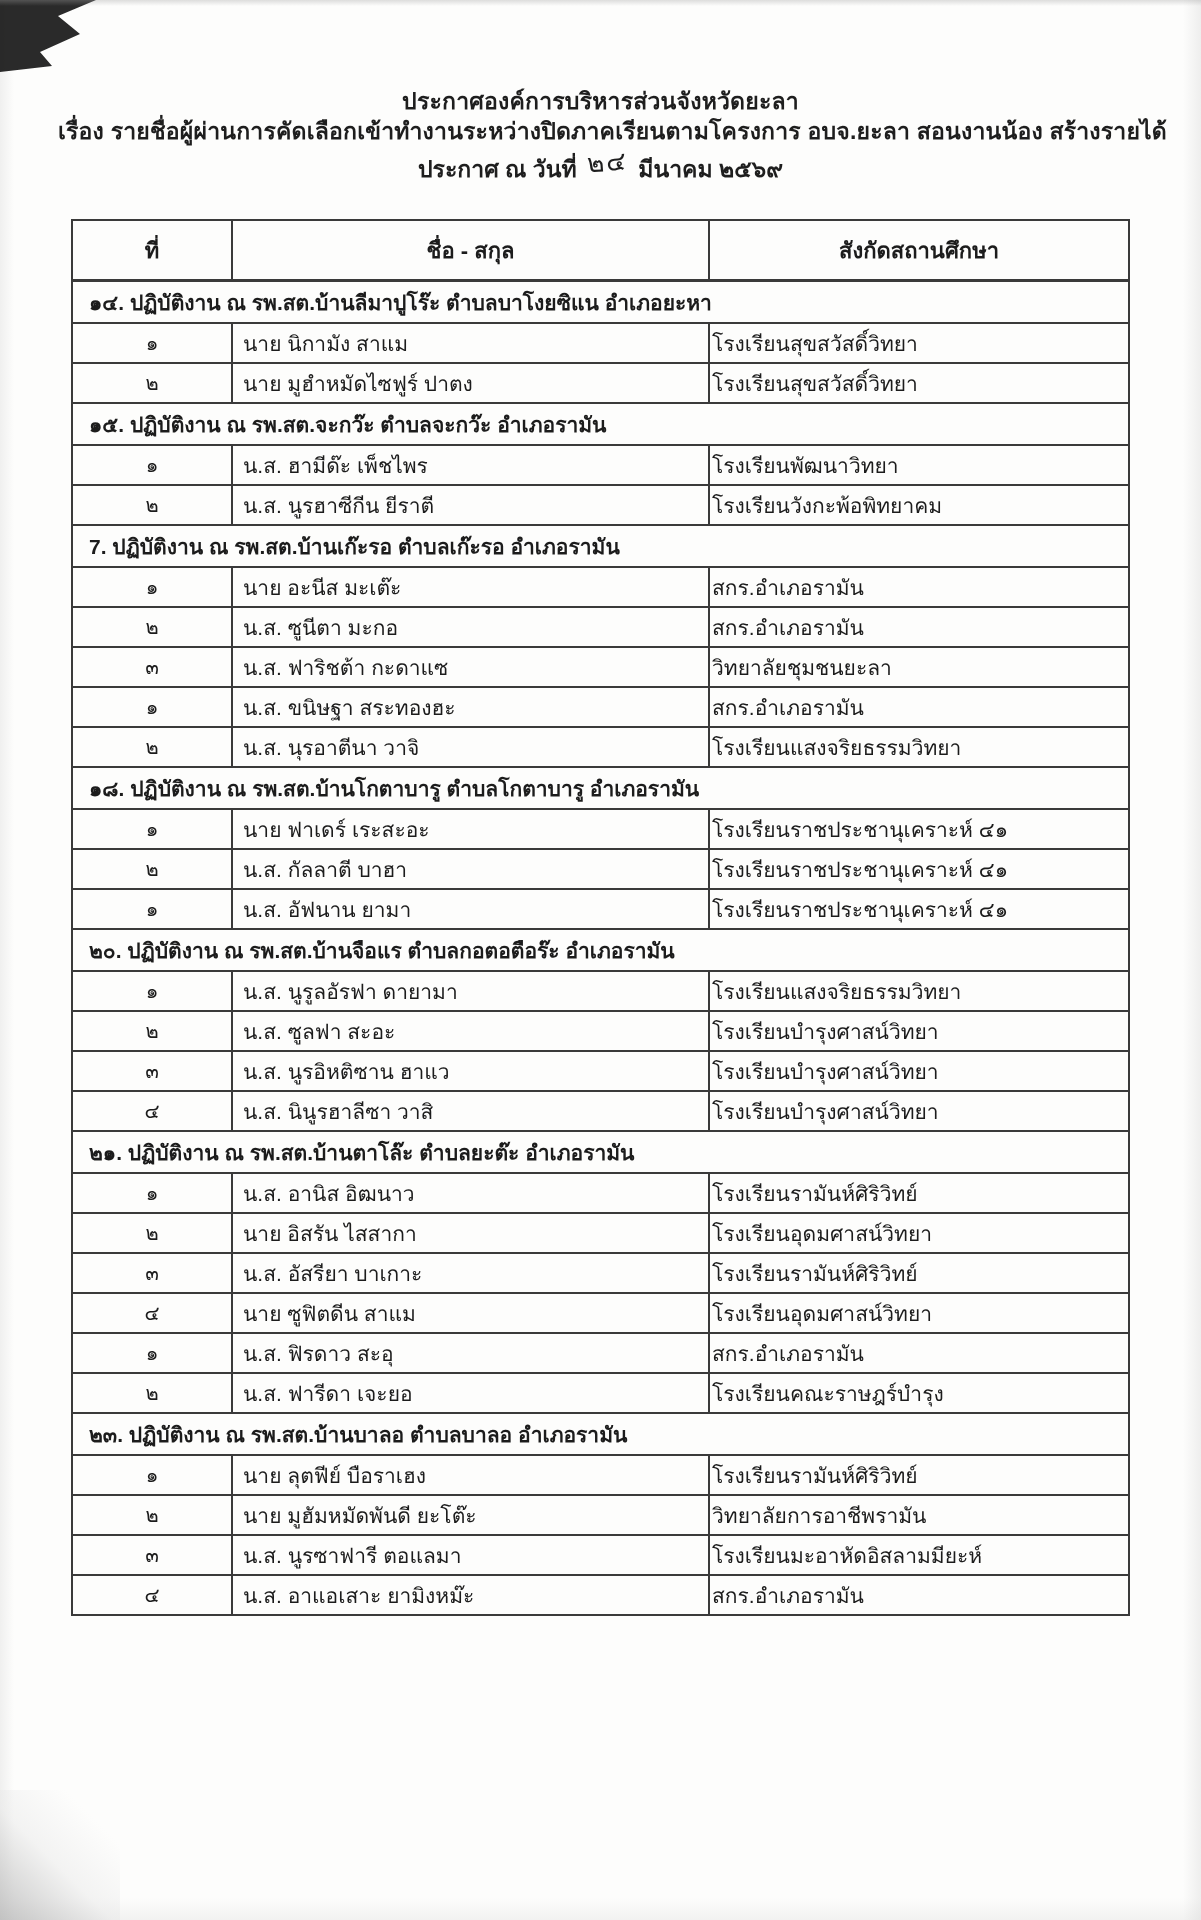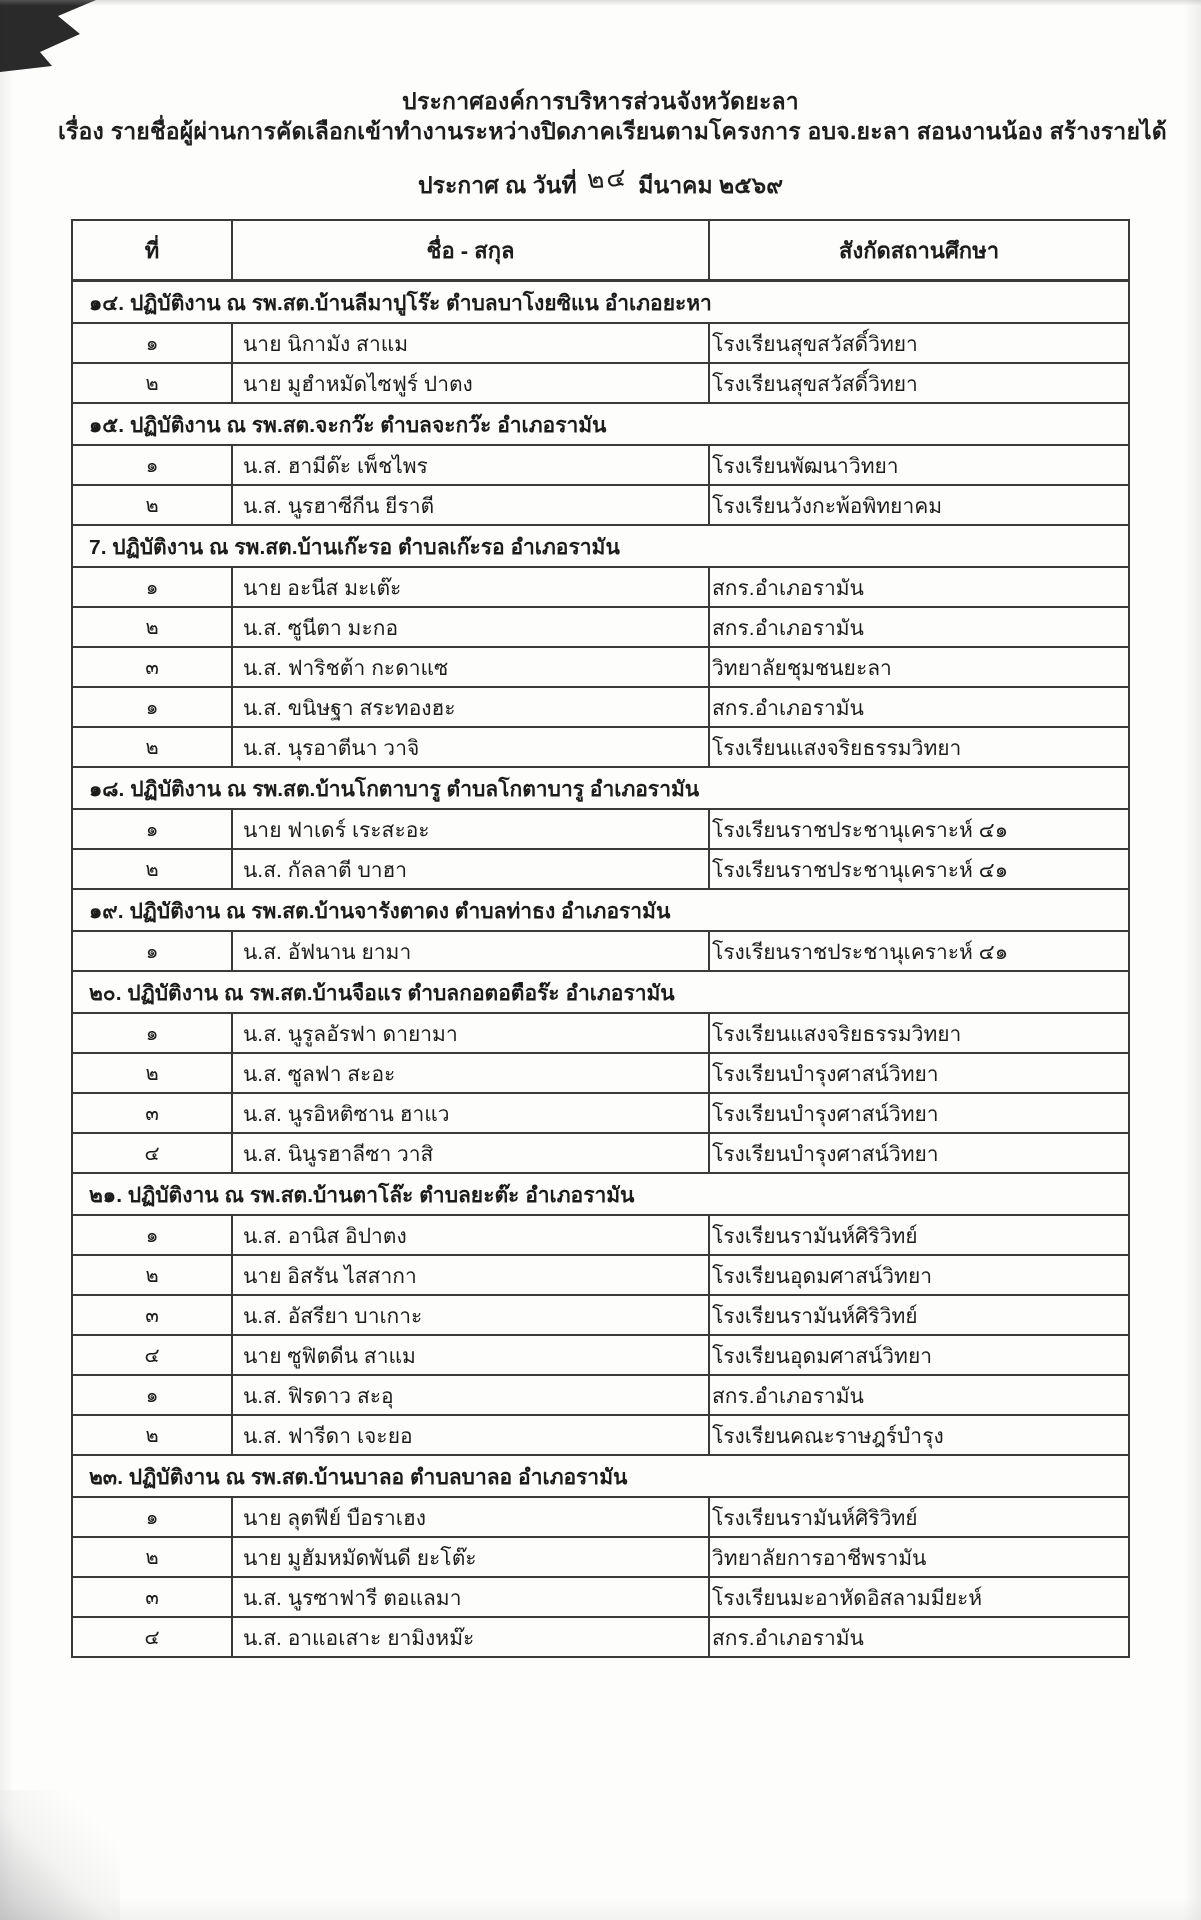--- a/index.html
+++ b/index.html
@@ -39,21 +39,21 @@
   .header-block{
     position:absolute;top:90px;left:0;width:100%;
     text-align:center;
   }
   .title-line{
     font-size:23px;font-weight:bold;line-height:1.0;
     letter-spacing:.2px;
     color:#1e1e1e;
   }
   .title-line.l1{margin-bottom:7px;}
-  .title-line.l2{margin-bottom:20px;padding-left:24px;}
+  .title-line.l2{margin-bottom:4px;padding-left:24px;}
   .date-line{font-size:23px;font-weight:bold;color:#1e1e1e;}
   .handwritten-day{
     display:inline-block;
     font-size:26px;
     transform:translateY(-6px) rotate(-4deg);
     letter-spacing:2px;
     padding:0 4px;
     font-weight:normal;
   }
 
@@ -184,23 +184,20 @@
         <tr class="data-row">
           <td class="cell-no">๑</td>
           <td class="cell-name">นาย ฟาเดร์ เระสะอะ</td>
           <td class="cell-school">โรงเรียนราชประชานุเคราะห์ ๔๑</td>
         </tr>
         <tr class="data-row">
           <td class="cell-no">๒</td>
           <td class="cell-name">น.ส. กัลลาตี บาฮา</td>
           <td class="cell-school">โรงเรียนราชประชานุเคราะห์ ๔๑</td>
         </tr>
-        <tr class="section-row">
-          <td colspan="3">๑๙. ปฏิบัติงาน ณ รพ.สต.บ้านจารังตาดง ตำบลท่าธง อำเภอรามัน</td>
-        </tr>
         <tr class="data-row">
           <td class="cell-no">๑</td>
           <td class="cell-name">น.ส. อัฟนาน ยามา</td>
           <td class="cell-school">โรงเรียนราชประชานุเคราะห์ ๔๑</td>
         </tr>
         <tr class="section-row">
           <td colspan="3">๒๐. ปฏิบัติงาน ณ รพ.สต.บ้านจือแร ตำบลกอตอตือร๊ะ อำเภอรามัน</td>
         </tr>
         <tr class="data-row">
           <td class="cell-no">๑</td>
@@ -220,21 +217,21 @@
         <tr class="data-row">
           <td class="cell-no">๔</td>
           <td class="cell-name">น.ส. นินูรฮาลีซา วาสิ</td>
           <td class="cell-school">โรงเรียนบำรุงศาสน์วิทยา</td>
         </tr>
         <tr class="section-row">
           <td colspan="3">๒๑. ปฏิบัติงาน ณ รพ.สต.บ้านตาโล๊ะ ตำบลยะต๊ะ อำเภอรามัน</td>
         </tr>
         <tr class="data-row">
           <td class="cell-no">๑</td>
-          <td class="cell-name">น.ส. อานิส อิปาตง</td>
+          <td class="cell-name">น.ส. อานิส อิฒนาว</td>
           <td class="cell-school">โรงเรียนรามันห์ศิริวิทย์</td>
         </tr>
         <tr class="data-row">
           <td class="cell-no">๒</td>
           <td class="cell-name">นาย อิสรัน ไสสากา</td>
           <td class="cell-school">โรงเรียนอุดมศาสน์วิทยา</td>
         </tr>
         <tr class="data-row">
           <td class="cell-no">๓</td>
           <td class="cell-name">น.ส. อัสรียา บาเกาะ</td>

